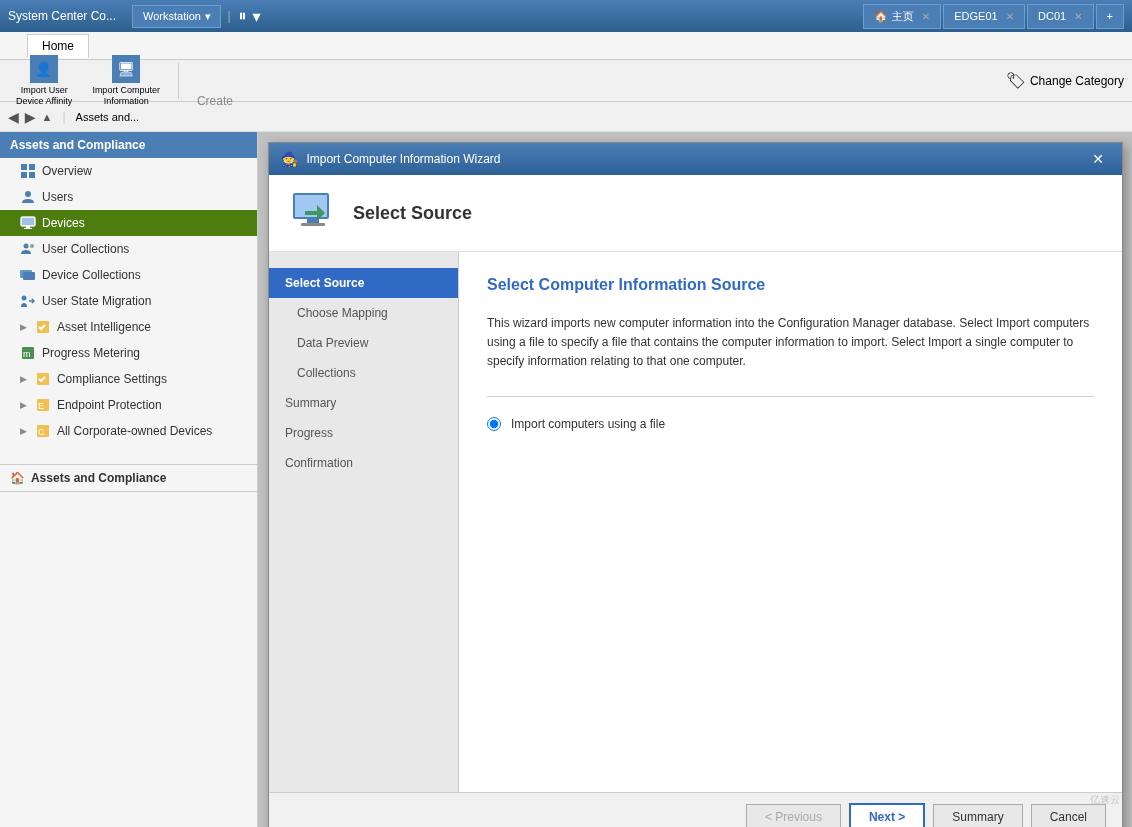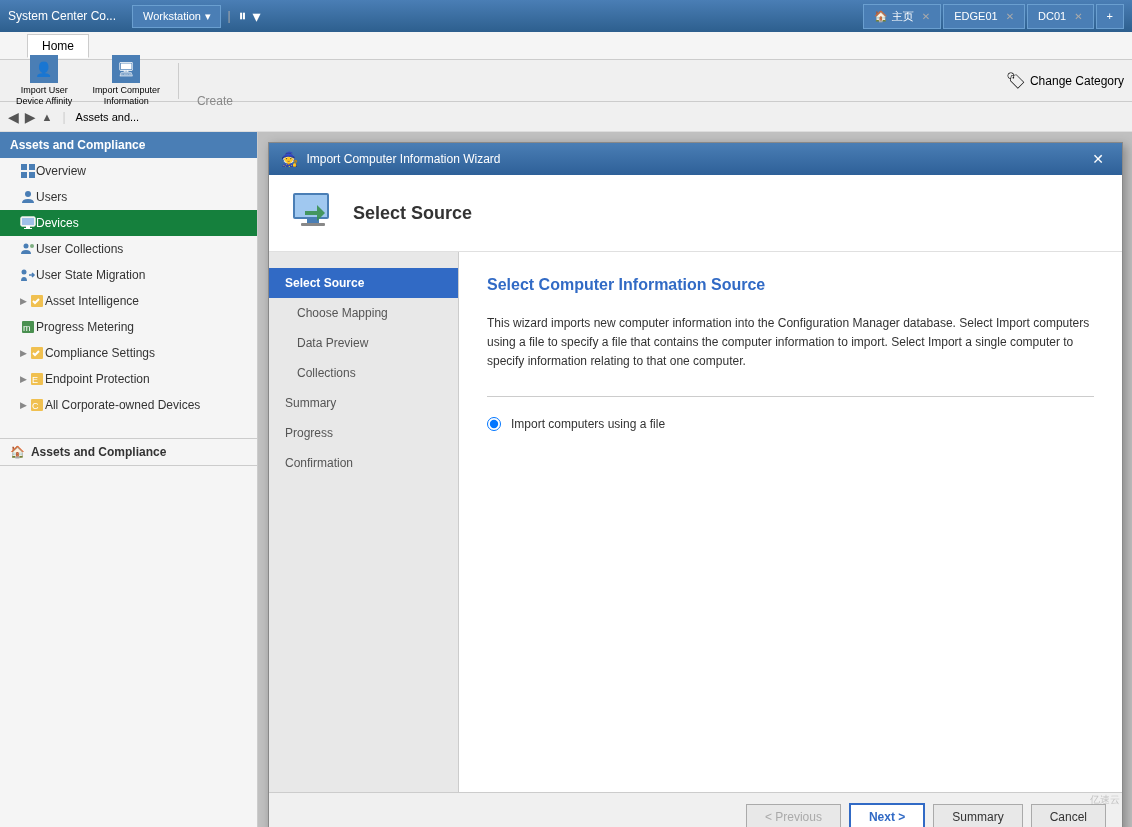--- a/index.html
+++ b/index.html
@@ -96,22 +96,23 @@
       font-size: 12px;
       font-weight: bold;
     }
     .sidebar-item {
       display: flex;
       align-items: center;
       padding: 5px 10px 5px 20px;
       font-size: 12px;
       color: #333;
       cursor: pointer;
-    }
-    .sidebar-item.selected { background: #15803d; color: white; }
+      gap: 6px;
+    }
+    .sidebar-item.selected { background: #4d7c0f; color: white; }
     .sidebar-item.selected .item-icon { color: white; }
     .item-icon { width: 16px; height: 16px; display: inline-flex; align-items: center; justify-content: center; flex-shrink: 0; }
     .sidebar-bottom-item {
       padding: 6px 10px;
       font-size: 12px;
       font-weight: bold;
       color: #333;
       cursor: pointer;
       display: flex;
       align-items: center;
@@ -387,20 +388,29 @@
       <span class="item-icon">
         <svg width="16" height="16" viewBox="0 0 16 16">
             <circle cx="6" cy="5" r="2.5" fill="#4a7eb5"></circle>
             <path d="M1 13 Q1 9 6 9 Q11 9 11 13" fill="#4a7eb5"></path>
             <circle cx="12" cy="5" r="2" fill="#4a9050" opacity="0.7"></circle>
           </svg>
       </span>
       <span>User Collections</span>
     </div>
 
+    <div class="sidebar-item">
+      <span class="item-icon">
+        <svg width="16" height="16" viewBox="0 0 16 16">
+            <rect x="0" y="3" width="12" height="8" rx="1" fill="#4a7eb5" opacity="0.8"></rect>
+            <rect x="3" y="5" width="12" height="8" rx="1" fill="#4a7eb5"></rect>
+          </svg>
+      </span>
+      <span>Device Collections</span>
+    </div>
 
     <div class="sidebar-item">
       <span class="item-icon">
         <svg width="16" height="16" viewBox="0 0 16 16">
             <circle cx="4" cy="5" r="2.5" fill="#4a7eb5"></circle>
             <path d="M1 14 Q1 10 4 10 Q7 10 7 14" fill="#4a7eb5"></path>
             <path d="M9 8 L14 8 M12 6 L14 8 L12 10" stroke="#4a7eb5" stroke-width="1.5" fill="none"></path>
           </svg>
       </span>
       <span>User State Migration</span>

